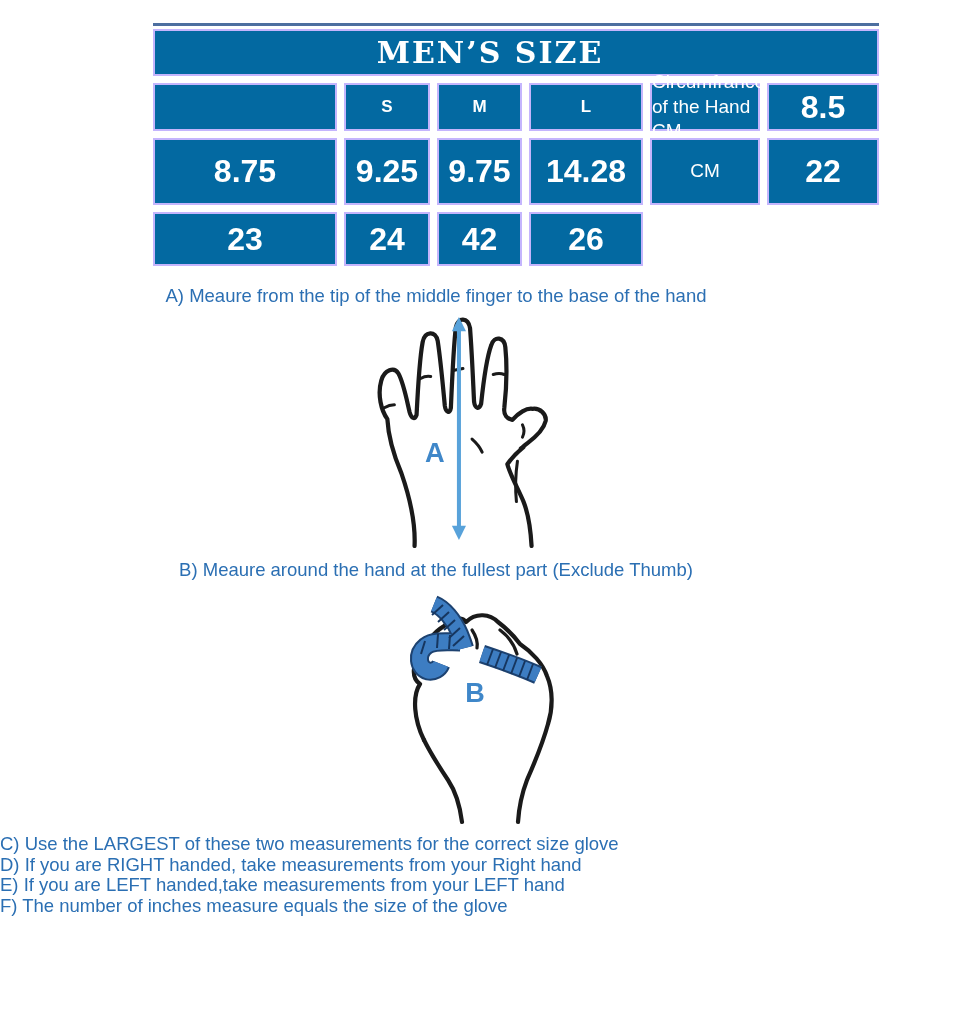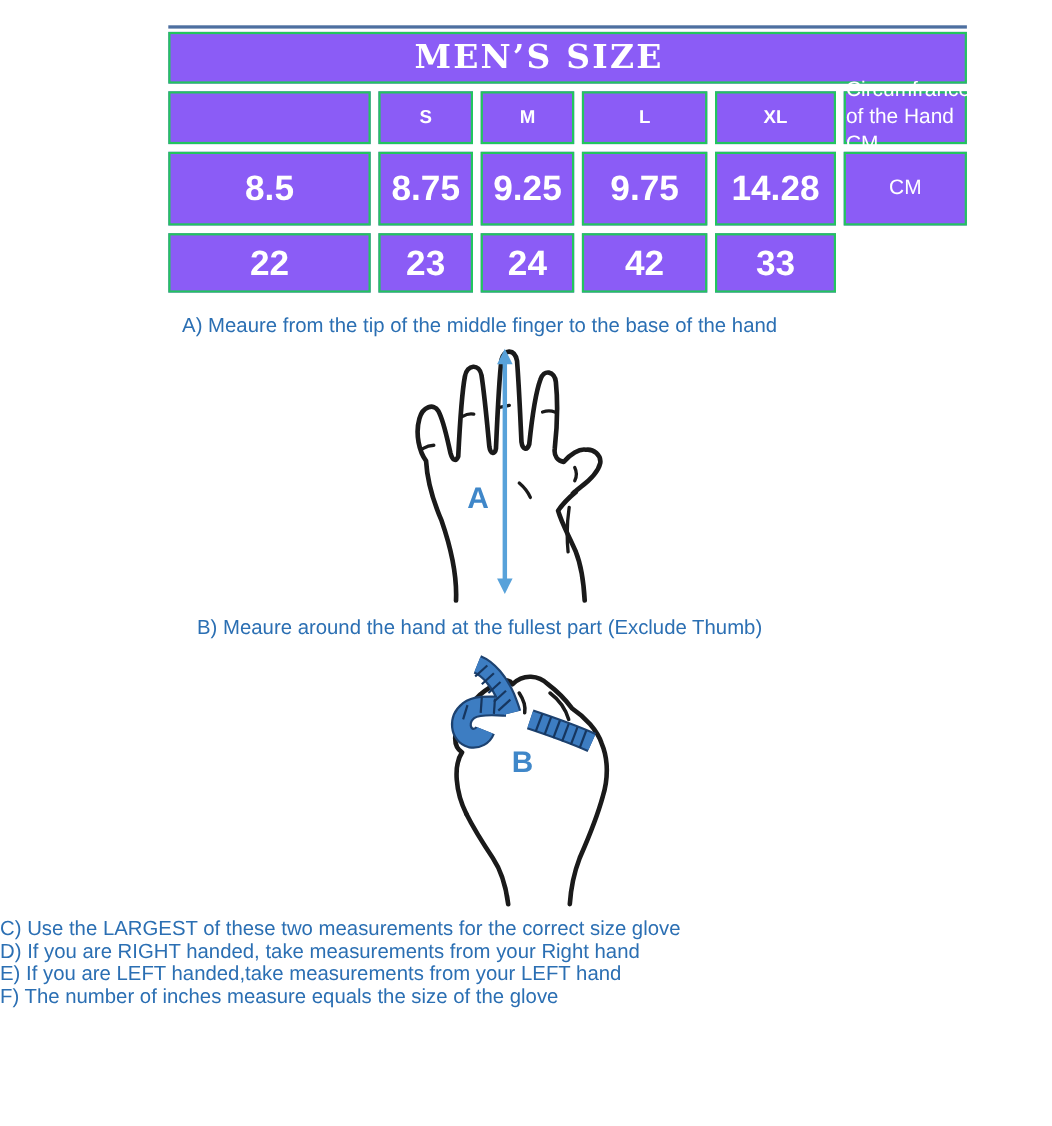--- a/index.html
+++ b/index.html
@@ -12,22 +12,22 @@
     background: #4d6fa0;
   }
   .size-table {
     position: absolute; left: 153px; top: 29px; width: 726px;
     display: grid;
     grid-template-columns: 184px 86px 85px 114px 110px 112px;
     grid-template-rows: 47px 48px 67px 54px;
     gap: 7px 7px;
   }
   .cell {
-    background: #8b5cf6;
-    border: 2px solid #22c55e;
+    background: #0369a1;
+    border: 2px solid #c4b5fd;
     box-sizing: border-box;
     color: #ffffff;
     display: flex; align-items: center; justify-content: center;
   }
   .title-cell {
     grid-column: 1 / -1;
     font-family: "DejaVu Serif", serif;
     font-weight: bold;
     font-size: 30px;
     letter-spacing: 2px;
@@ -71,35 +71,34 @@
 
   <div class="table-top-rule"></div>
 
   <div class="size-table">
     <div class="cell title-cell">MEN’S SIZE</div>
 
     <div class="cell"></div>
     <div class="cell size-cell">S</div>
     <div class="cell size-cell">M</div>
     <div class="cell size-cell">L</div>
-    <div class="cell size-cell">XL</div>
 
     <div class="cell label-cell">Circumfrance of the Hand CM</div>
     <div class="cell value-cell">8.5</div>
     <div class="cell value-cell">8.75</div>
     <div class="cell value-cell">9.25</div>
     <div class="cell value-cell">9.75</div>
     <div class="cell value-cell">14.28</div>
 
     <div class="cell label-cell cm-cell">CM</div>
     <div class="cell value-cell">22</div>
     <div class="cell value-cell">23</div>
     <div class="cell value-cell">24</div>
     <div class="cell value-cell">42</div>
-    <div class="cell value-cell">33</div>
+    <div class="cell value-cell">26</div>
   </div>
 
   <div class="instr" id="instr-a">A) Meaure from the tip of the middle finger to the base of the hand</div>
 
   <div class="hand-figure">
     <svg width="192" height="234" viewBox="0 0 190 232">
 
       <path fill="#ffffff" stroke="#1a1a1a" stroke-width="4.2" stroke-linejoin="round" stroke-linecap="round" d="M 44 230
            C 45 208, 40 184, 31 158
            C 25 144, 18 122, 17 104

